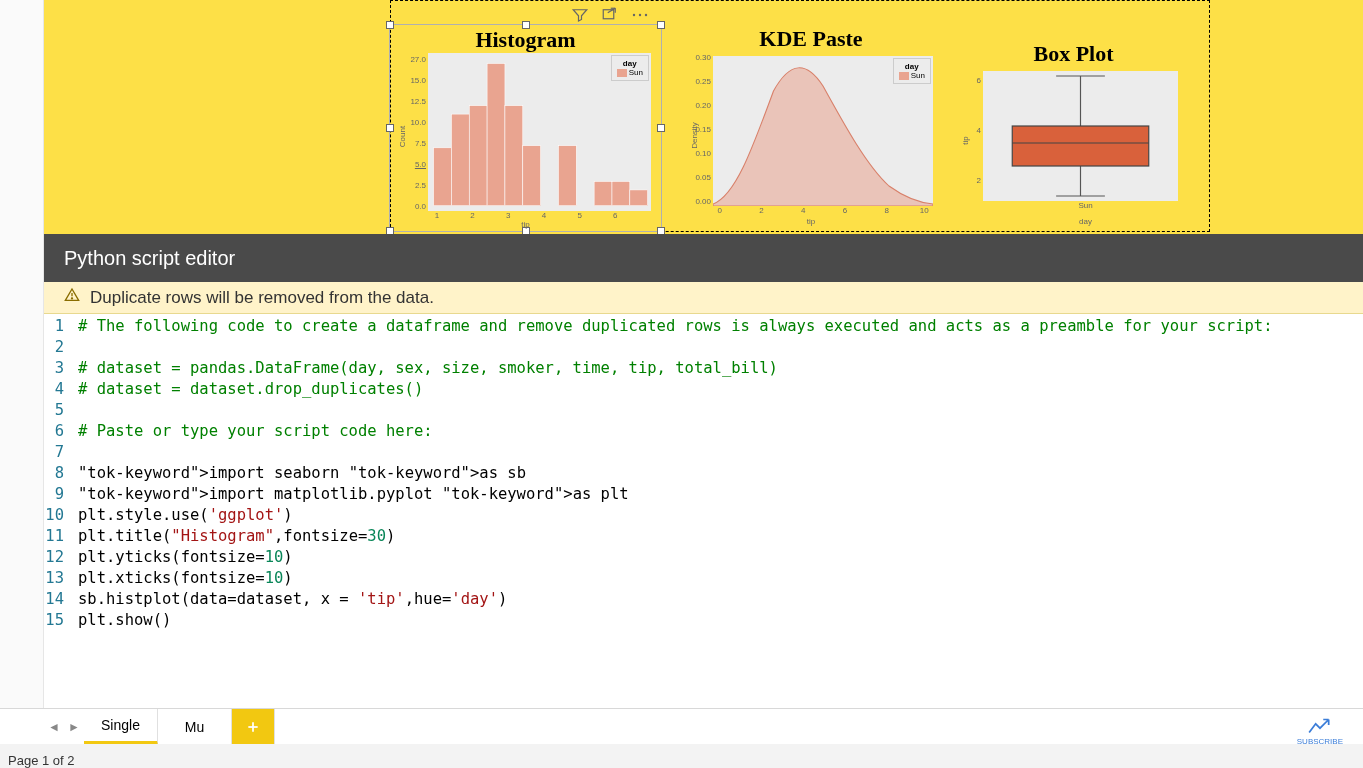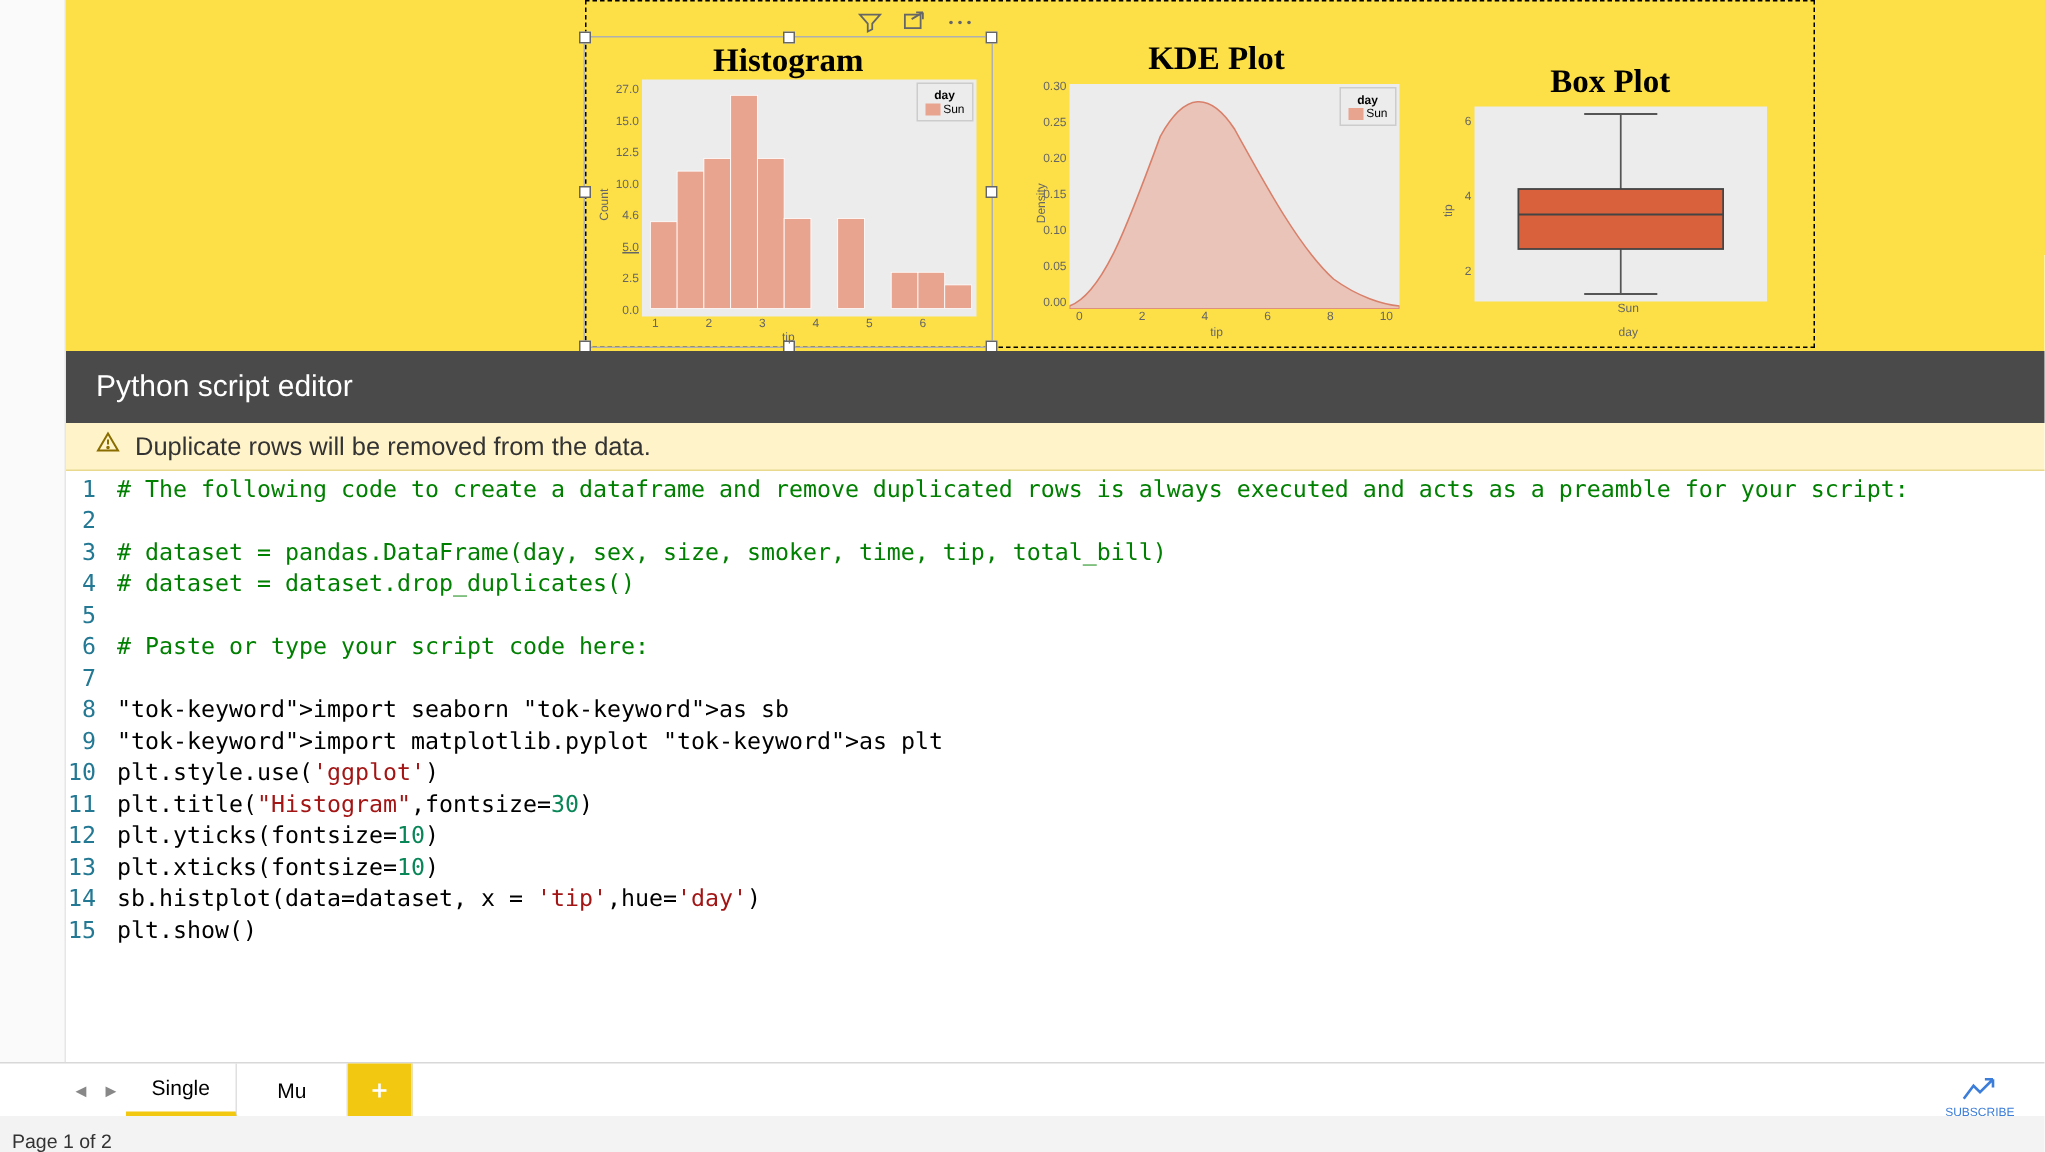--- a/index.html
+++ b/index.html
@@ -109,41 +109,41 @@
           </svg>
           <div class="legend" style="right:2px;top:2px;">
             <div style="text-align:center;font-weight:bold;">day</div>
             <div><span style="display:inline-block;width:10px;height:8px;background:#e9a490;vertical-align:middle;"></span> <span>Sun</span></div>
           </div>
         </div>
         <div style="position:absolute; left:-28px; top:-2px; bottom:0; width:26px; text-align:right;">
           <div class="grid-text" style="bottom:0; right:0;">0.0</div>
           <div class="grid-text" style="bottom:21px; right:0;">2.5</div>
           <div class="grid-text" style="bottom:42px; right:0;text-decoration:underline;">5.0</div>
-          <div class="grid-text" style="bottom:63px; right:0;">4.6</div>
+          <div class="grid-text" style="bottom:63px; right:0;">7.5</div>
           <div class="grid-text" style="bottom:84px; right:0;">10.0</div>
           <div class="grid-text" style="bottom:105px; right:0;">12.5</div>
           <div class="grid-text" style="bottom:126px; right:0;">15.0</div>
           <div class="grid-text" style="bottom:147px; right:0;">27.0</div>
         </div>
         <div class="grid-text" style="left:-36px; top:50%; transform:rotate(-90deg);">Count</div>
       </div>
       <div style="position:relative;height:12px;margin-left:38px;margin-right:10px;">
         <div class="grid-text" style="left:3%">1</div>
         <div class="grid-text" style="left:19%">2</div>
         <div class="grid-text" style="left:35%">3</div>
         <div class="grid-text" style="left:51%">4</div>
         <div class="grid-text" style="left:67%">5</div>
         <div class="grid-text" style="left:83%">6</div>
       </div>
       <div class="grid-text" style="left:50%;bottom:2px;transform:translateX(-50%);">tip</div>
     </div>
 
     <div class="chart-box kde-container" style="position:absolute;">
-      <div class="chart-title">KDE Plot</div>
+      <div class="chart-title">KDE Paste</div>
       <div style="position:relative; height:150px; margin:4px 8px 0 32px;">
         <div class="plot-surface" style="position:absolute;inset:0;">
           <svg viewBox="0 0 200 150" preserveAspectRatio="none" style="position:absolute;inset:0;width:100%;height:100%;">
             <path d="M0,148 C20,140 35,95 55,35 C70,5 85,5 100,30 C120,70 140,110 160,130 C175,142 190,147 200,148 L200,150 L0,150 Z" fill="#e9a490" fill-opacity="0.55" stroke="#d8806a" stroke-width="1"></path>
           </svg>
           <div class="legend" style="right:2px;top:2px;">
             <div style="text-align:center;font-weight:bold;">day</div>
             <div><span style="display:inline-block;width:10px;height:8px;background:#e9a490;vertical-align:middle;"></span> <span>Sun</span></div>
           </div>
         </div>

